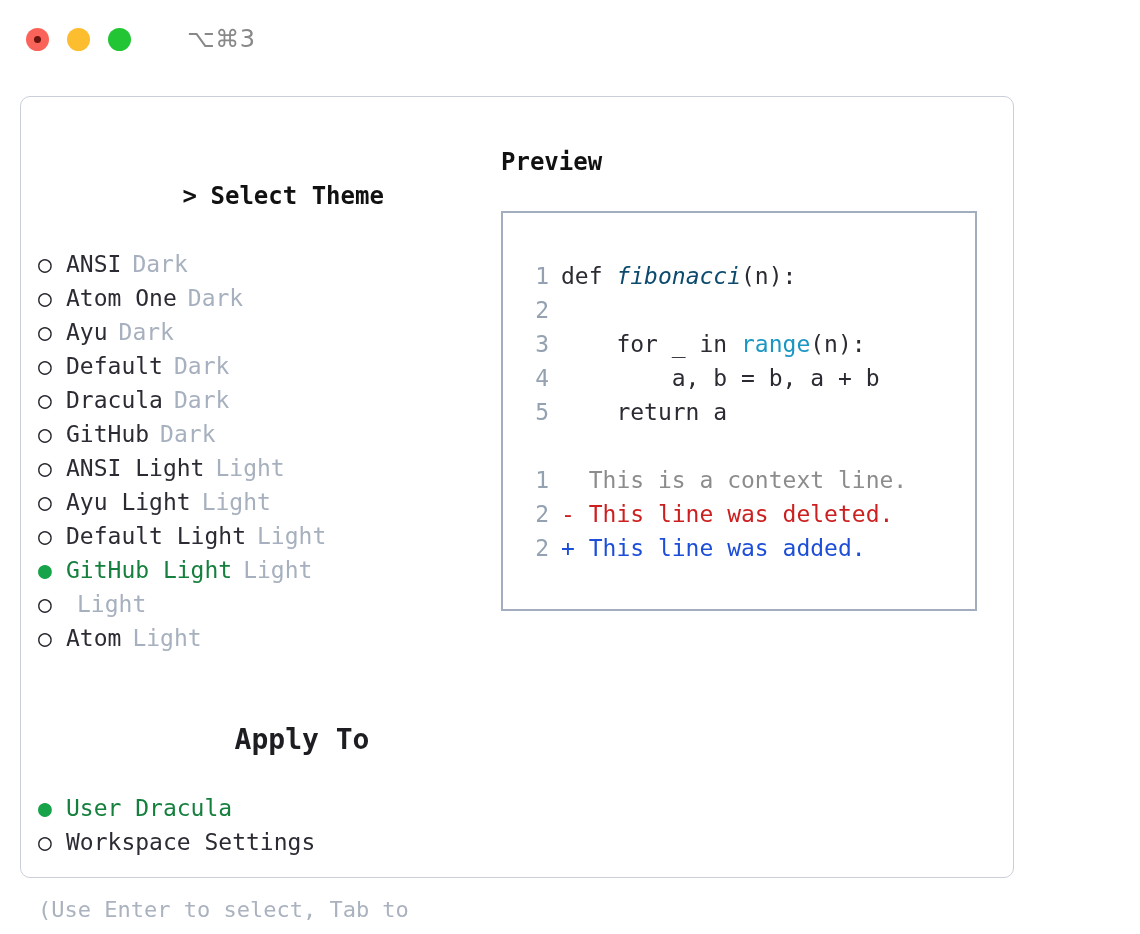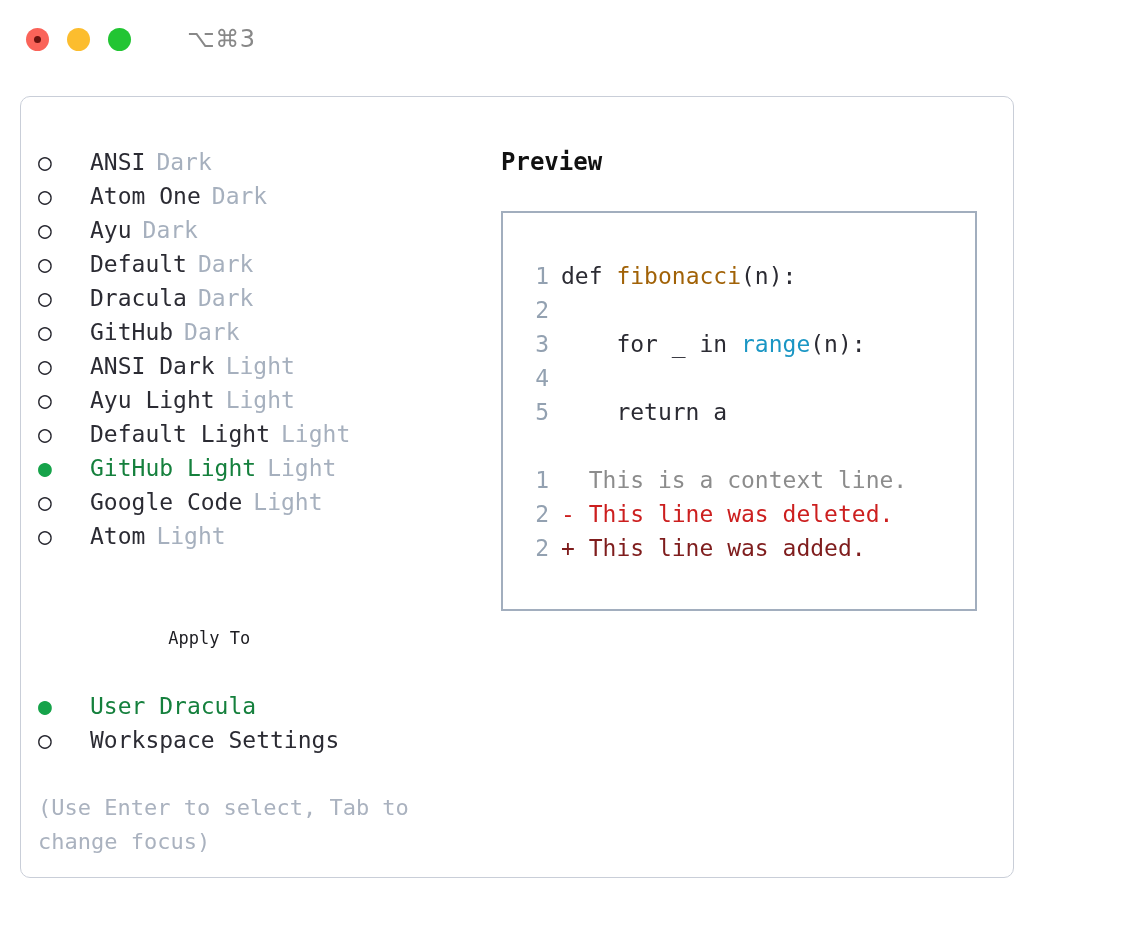--- a/index.html
+++ b/index.html
@@ -115,36 +115,36 @@
     flex: 0 0 28px;
     font-size: 23px;
     line-height: 34px;
     color: #2b2b33;
   }
   .marker.sel {
     color: #16a34a;
   }
   .opt-label {
     color: #2b2b33;
-    margin-left: 24px;
   }
   .opt-row.selected .opt-label {
     color: #15803d;
   }
   .opt-suffix {
     color: #a6b0be;
     margin-left: 11px;
   }
 
   .apply-header {
-    font-size: 17px;
+    font-size: 28px;
     color: #1d1d22;
     line-height: 34px;
     white-space: pre;
     margin-top: 34px;
+    font-weight: bold;
   }
   .apply-header .pad {
     display: inline-block;
     width: 28px;
   }
 
   .hint {
     margin-top: 34px;
     font-size: 22px;
     line-height: 34px;
@@ -185,61 +185,64 @@
     display: inline-block;
     width: 26px;
     text-align: right;
     color: #93a1b1;
     flex: 0 0 26px;
   }
   .codetext {
     padding-left: 12px;
     color: #2b2b33;
   }
-  .tok-fn   { color: #a16207; }
+  .tok-fn   { color: #0c4a6e; font-style: italic; }
   .tok-num  { color: #0f8a80; }
   .tok-call { color: #1a96c4; }
 
   .diff-gap { height: 34px; }
   .diff-context { color: #8c8c8c; }
   .diff-del     { color: #cc1f1f; }
-  .diff-add     { color: #7f1d1d; }
+  .diff-add     { color: #1d4ed8; }
 </style>
 </head>
 <body>
 
 <div class="window">
 
   <div class="titlebar">
     <div class="lights">
       <span class="light red"></span>
       <span class="light yellow"></span>
       <span class="light green"></span>
     </div>
     <span class="shortcut">⌥⌘3</span>
   </div>
 
   <div class="panel">
     <div class="panel-inner">
 
       <div class="left-col">
 
+        <div class="section-header">
+          <span class="caret">&gt;</span><span>Select Theme</span>
+        </div>
 
         <div id="theme-list">
             <div class="opt-row"><span class="marker">○</span><span class="opt-label">ANSI</span><span class="opt-suffix">Dark</span></div>
             <div class="opt-row"><span class="marker">○</span><span class="opt-label">Atom One</span><span class="opt-suffix">Dark</span></div>
             <div class="opt-row"><span class="marker">○</span><span class="opt-label">Ayu</span><span class="opt-suffix">Dark</span></div>
             <div class="opt-row"><span class="marker">○</span><span class="opt-label">Default</span><span class="opt-suffix">Dark</span></div>
             <div class="opt-row"><span class="marker">○</span><span class="opt-label">Dracula</span><span class="opt-suffix">Dark</span></div>
             <div class="opt-row"><span class="marker">○</span><span class="opt-label">GitHub</span><span class="opt-suffix">Dark</span></div>
-            <div class="opt-row"><span class="marker">○</span><span class="opt-label">ANSI Dark</span><span class="opt-suffix">Light</span></div>
+            <div class="opt-row"><span class="marker">○</span><span class="opt-label">ANSI Light</span><span class="opt-suffix">Light</span></div>
             <div class="opt-row"><span class="marker">○</span><span class="opt-label">Ayu Light</span><span class="opt-suffix">Light</span></div>
             <div class="opt-row"><span class="marker">○</span><span class="opt-label">Default Light</span><span class="opt-suffix">Light</span></div>
             <div class="opt-row selected"><span class="marker sel">●</span><span class="opt-label">GitHub Light</span><span class="opt-suffix">Light</span></div>
-            <div class="opt-row"><span class="marker">○</span><span class="opt-label">Google Code</span><span class="opt-suffix">Light</span></div>
+            <div class="opt-row"><span class="marker">○</span><span class="opt-suffix">Light</span></div>
             <div class="opt-row"><span class="marker">○</span><span class="opt-label">Atom</span><span class="opt-suffix">Light</span></div>
           </div>
 
         <div class="apply-header">
           <span class="pad"></span><span>Apply To</span>
         </div>
 
         <div id="apply-list">
             <div class="opt-row selected"><span class="marker sel">●</span><span class="opt-label">User Dracula</span></div>
             <div class="opt-row"><span class="marker">○</span><span class="opt-label">Workspace Settings</span></div>
@@ -248,21 +251,21 @@
         <div class="hint">(Use Enter to select, Tab to change focus)</div>
       </div>
 
       <div class="right-col">
         <div class="preview-title">Preview</div>
         <div class="preview-box">
           <div id="code-block">
               <div class="code-line"><span class="lineno">1</span><span class="codetext"><span>def </span><span class="tok-fn">fibonacci</span><span>(n):</span></span></div>
               <div class="code-line"><span class="lineno">2</span></div>
               <div class="code-line"><span class="lineno">3</span><span class="codetext"><span>    for _ in </span><span class="tok-call">range</span><span>(n):</span></span></div>
-              <div class="code-line"><span class="lineno">4</span></div>
+              <div class="code-line"><span class="lineno">4</span><span class="codetext"><span>        a, b = b, a + b</span></span></div>
               <div class="code-line"><span class="lineno">5</span><span class="codetext"><span>    return a</span></span></div>
             </div>
           <div class="diff-gap"></div>
           <div id="diff-block">
               <div class="code-line"><span class="lineno">1</span><span class="codetext diff-context">  This is a context line.</span></div>
               <div class="code-line"><span class="lineno">2</span><span class="codetext diff-del">- This line was deleted.</span></div>
               <div class="code-line"><span class="lineno">2</span><span class="codetext diff-add">+ This line was added.</span></div>
             </div>
         </div>
       </div>

